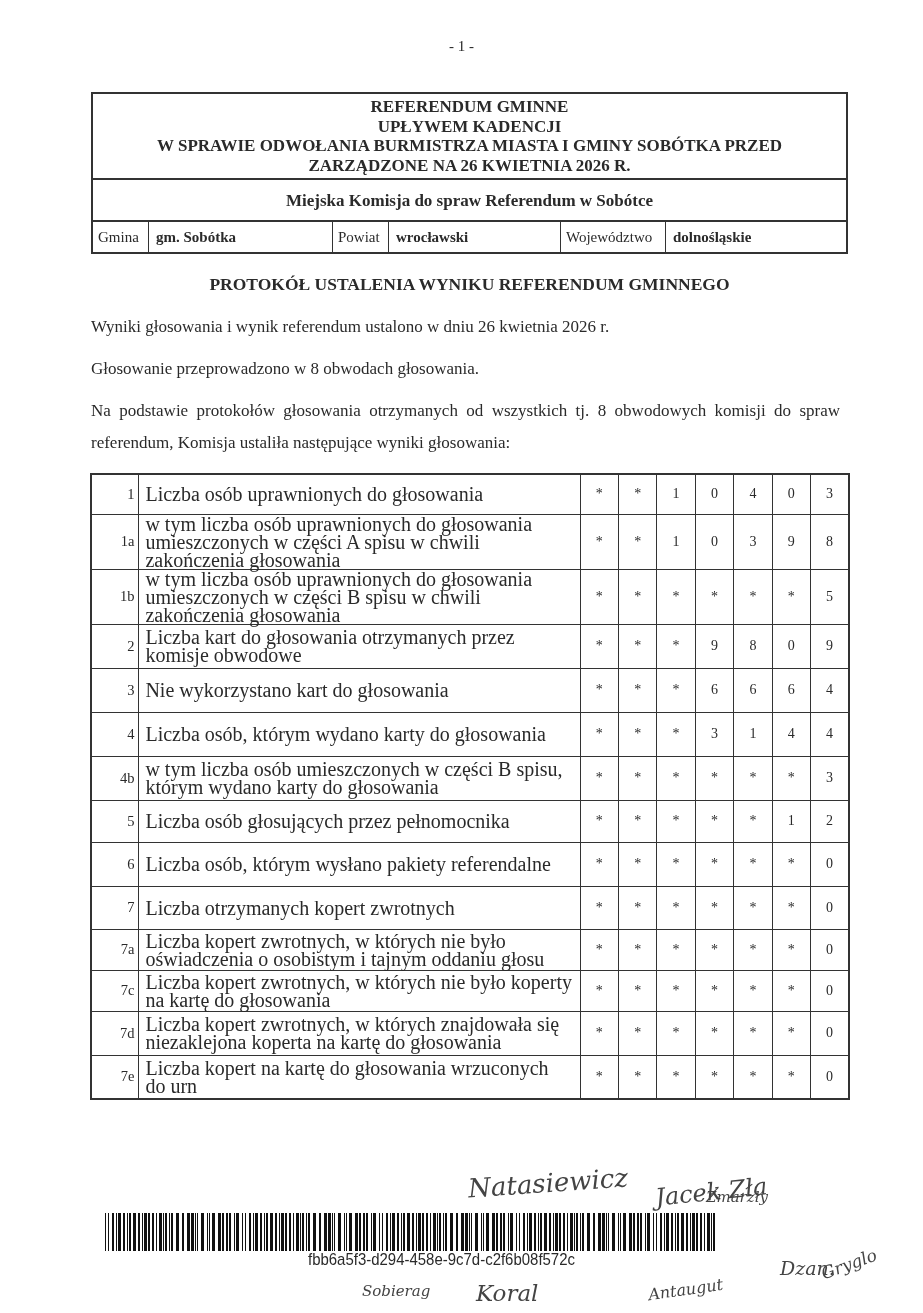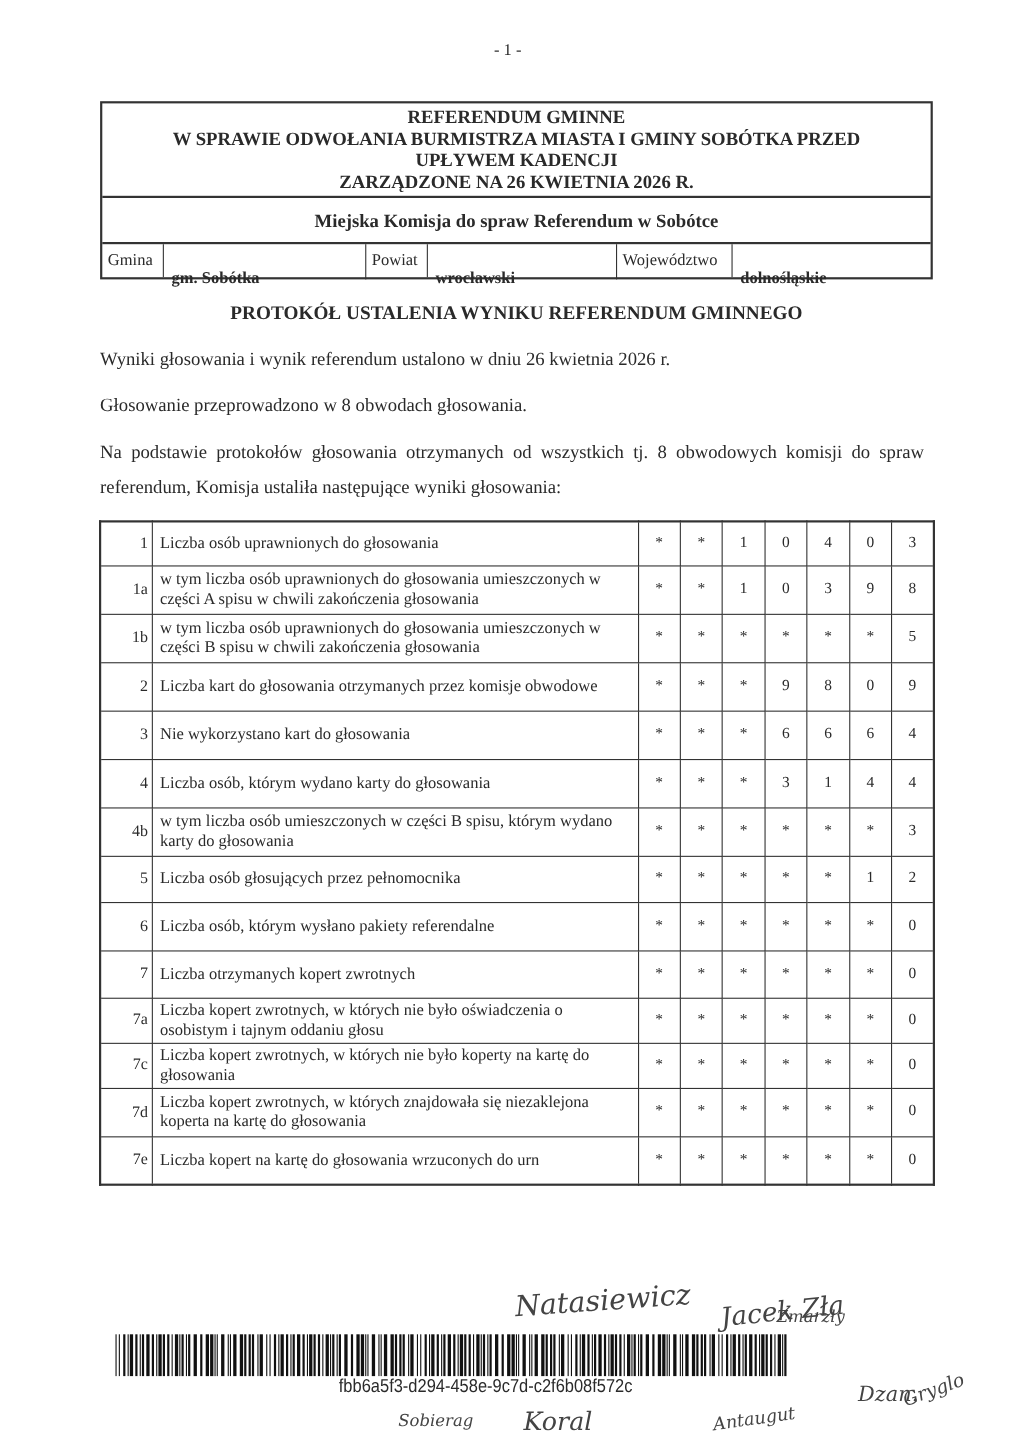--- a/index.html
+++ b/index.html
@@ -6,51 +6,51 @@
   html, body { width: 923px; height: 1313px; background: #ffffff; overflow: hidden; }
   body { position: relative; font-family: "Liberation Serif", "DejaVu Serif", serif; color: #2a2a2a; }
 
   .page-num { position: absolute; top: 38px; left: 0; width: 923px; text-align: center; font-size: 15px; }
 
   .header-box { position: absolute; left: 91px; top: 92px; width: 757px; border: 2px solid #333; }
   .hdr-title { text-align: center; font-weight: bold; font-size: 17px; line-height: 19.5px; padding: 3px 4px 3px 4px; border-bottom: 2px solid #333; }
   .hdr-commission { text-align: center; font-weight: bold; font-size: 17px; height: 42px; line-height: 42px; border-bottom: 2px solid #333; }
   .hdr-loc { display: flex; height: 30px; font-size: 15px; justify-content: space-between; }
   .hdr-loc .lbl { padding: 0 5px; line-height: 30px; border-right: 1px solid #333; }
-  .hdr-loc .val { padding: 16px 7px; line-height: 30px; font-weight: bold; border-right: 1px solid #333; }
+  .hdr-loc .val { padding: 0 7px; line-height: 30px; font-weight: bold; border-right: 1px solid #333; }
   .hdr-loc .val:last-child { border-right: none; flex: 1; }
 
   .protocol-title { position: absolute; top: 274px; left: 91px; width: 757px; text-align: center; font-weight: bold; font-size: 17.5px; }
   .para { position: absolute; left: 91px; width: 749px; font-size: 17px; line-height: 32px; text-align: justify; }
   .para.p1 { top: 311px; }
   .para.p2 { top: 353px; }
   .para.p3 { top: 395px; text-align-last: left; }
 
   .results { position: absolute; left: 90px; top: 473px; width: 760px; border-collapse: collapse; border: 2px solid #333; font-size: 14px; }
   .results td { border: 1px solid #333; vertical-align: middle; }
   .results td.num { width: 48px; text-align: right; padding-right: 4px; font-size: 14.5px; }
-  .results td.desc { width: 442px; padding: 0 6px; line-height: 18px; font-size: 15px; }
+  .results td.desc { width: 442px; padding: 0 6px; line-height: 18px; font-size: 20px; }
   .results td.cell { width: 38.5px; text-align: center; font-size: 14px; }
 
   .barcode { position: absolute; left: 105px; top: 1213px; width: 615px; height: 38px; display: flex; align-items: stretch; }
   .barcode span { display: block; background: #111; margin-right: 2px; }
   .barcode-text { position: absolute; left: 308px; top: 1250px; font-family: "Liberation Sans", sans-serif; font-size: 17px; transform: scaleX(0.88); transform-origin: left; }
 
   .sig { position: absolute; font-family: "DejaVu Serif", serif; font-style: italic; color: #444; }
 </style>
 </head>
 <body>
 
 <div class="page-num">- 1 -</div>
 
 <div class="header-box">
   <div class="hdr-title">
     <div>REFERENDUM GMINNE</div>
+    <div>UPŁYWEM KADENCJI</div>
     <div>W SPRAWIE ODWOŁANIA BURMISTRZA MIASTA I GMINY SOBÓTKA PRZED</div>
-    <div>UPŁYWEM KADENCJI</div>
     <div>ZARZĄDZONE NA 26 KWIETNIA 2026 R.</div>
   </div>
   <div class="hdr-commission">Miejska Komisja do spraw Referendum w Sobótce</div>
   <div class="hdr-loc">
     <div class="lbl" style="width:56px">Gmina</div>
     <div class="val" style="width:184px">gm. Sobótka</div>
     <div class="lbl" style="width:56px">Powiat</div>
     <div class="val" style="width:172px">wrocławski</div>
     <div class="lbl" style="width:105px">Województwo</div>
     <div class="val">dolnośląskie</div>

